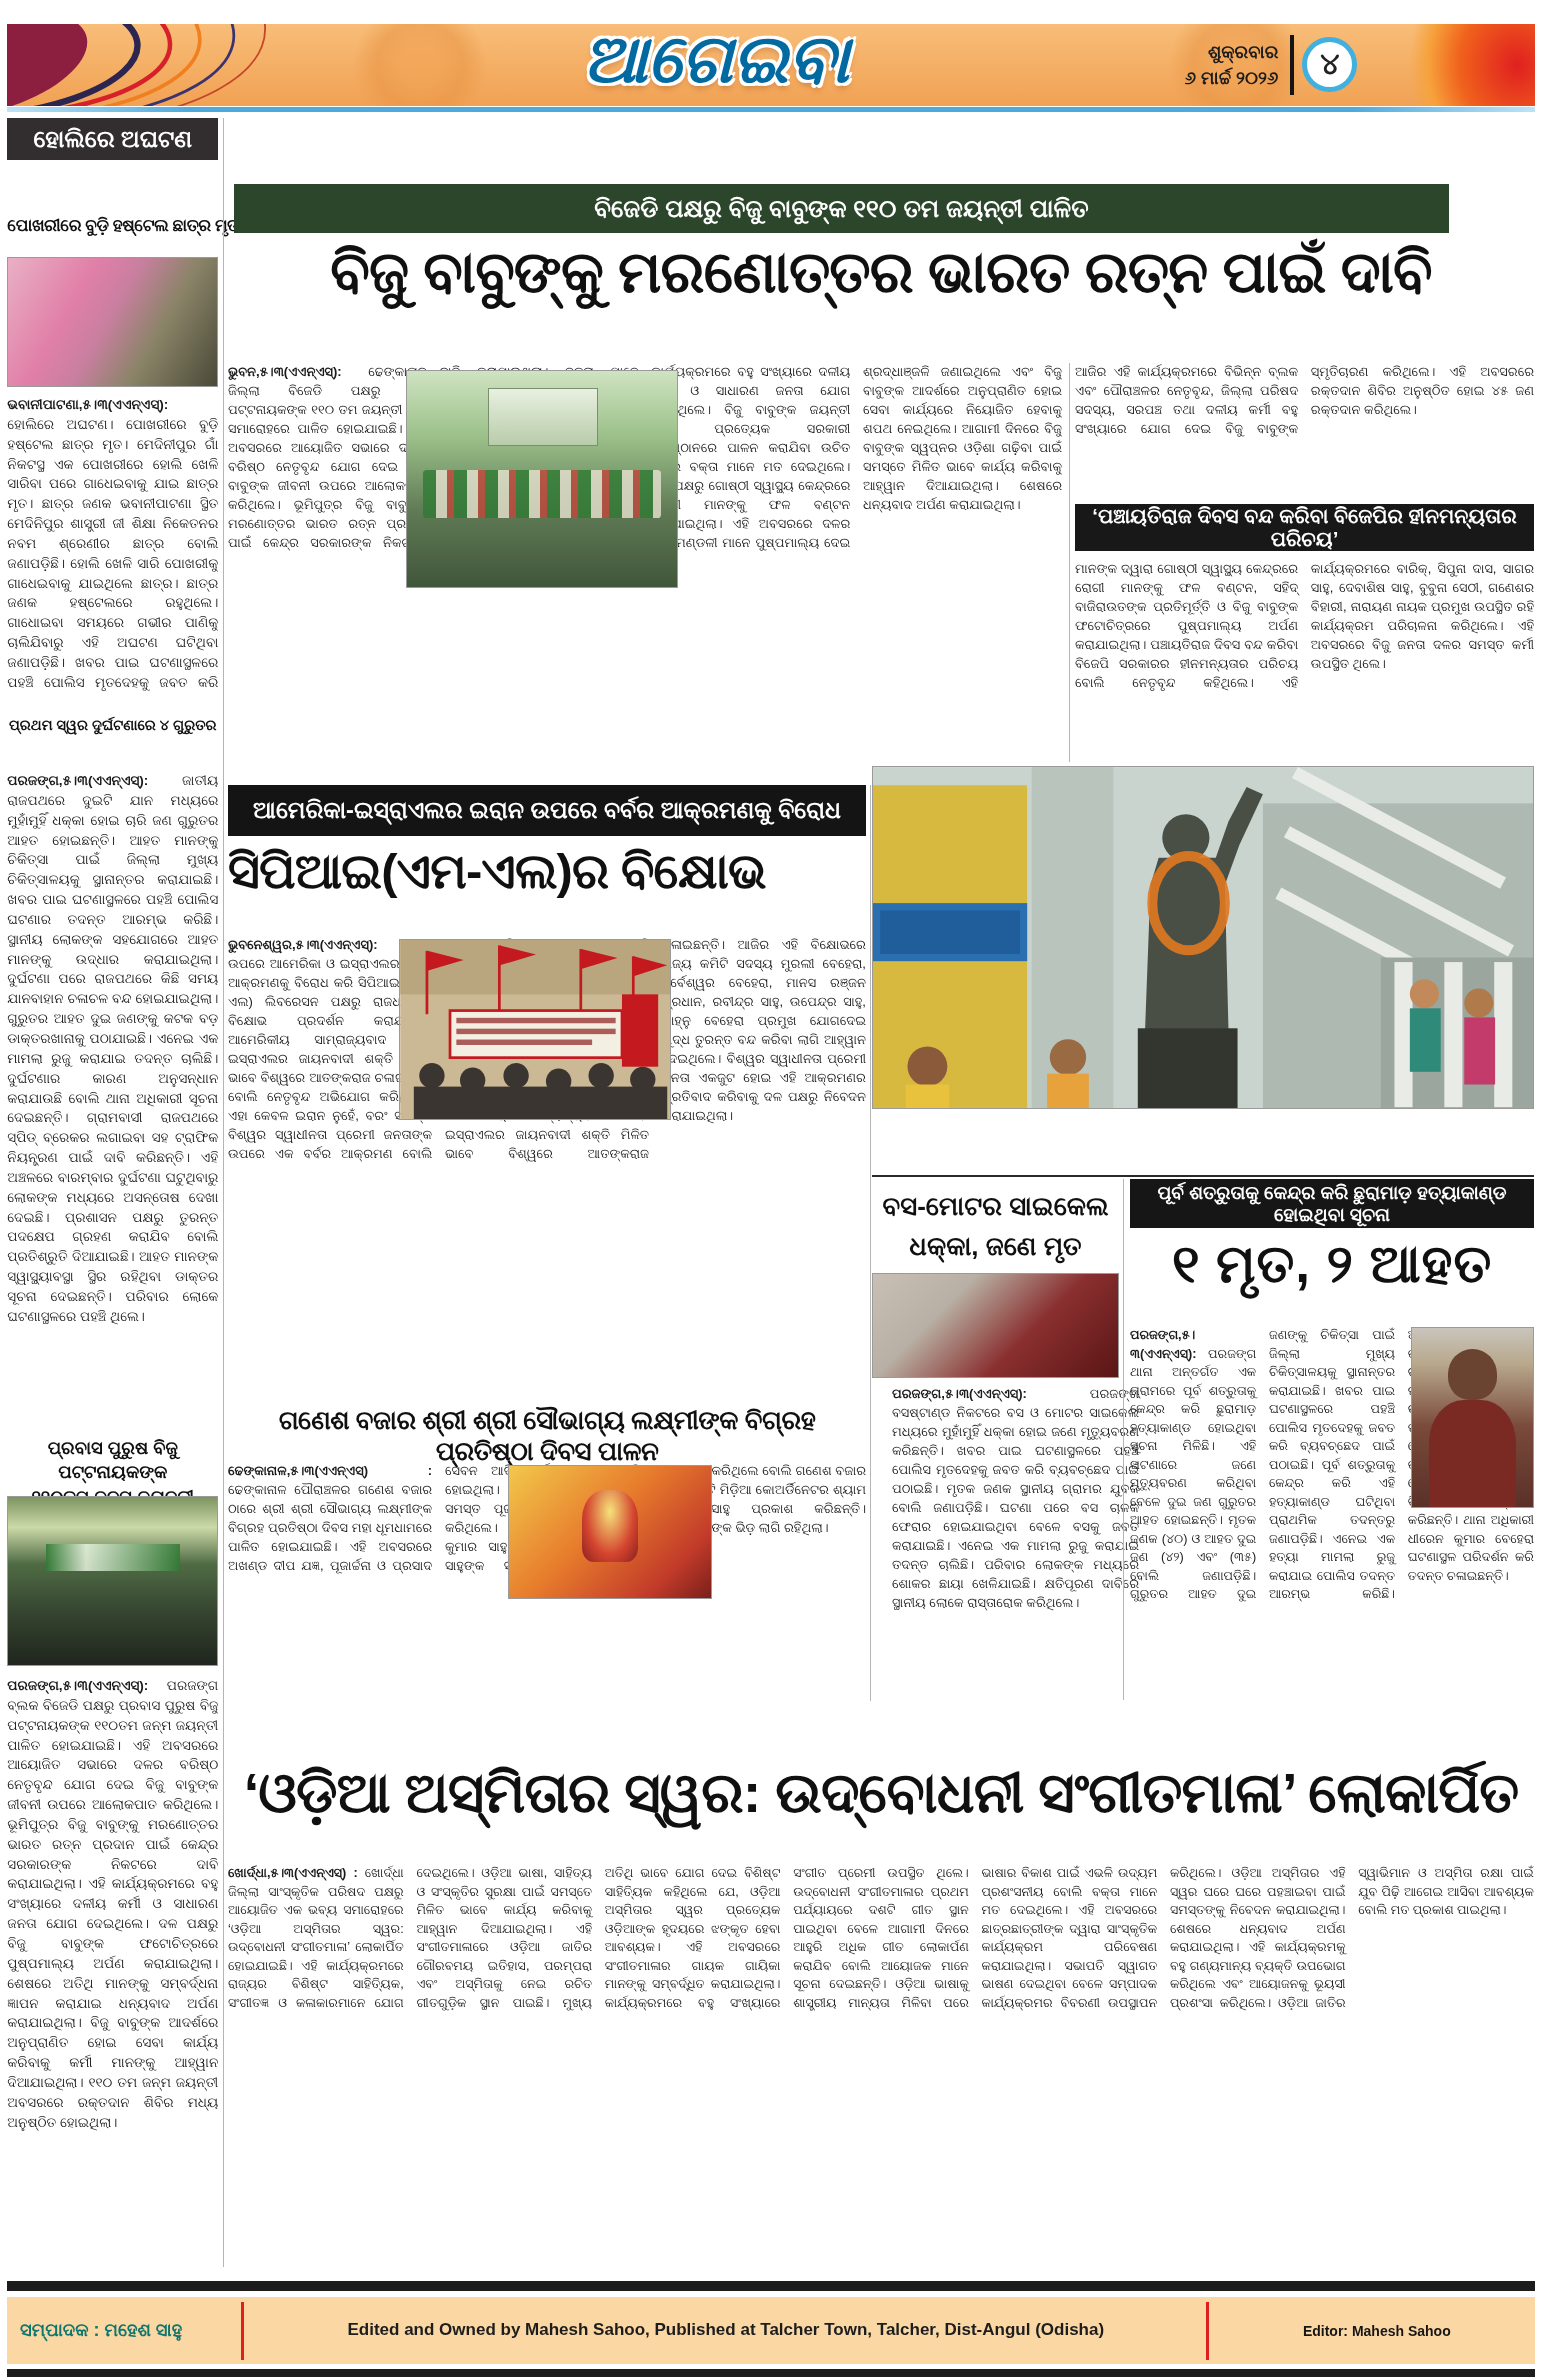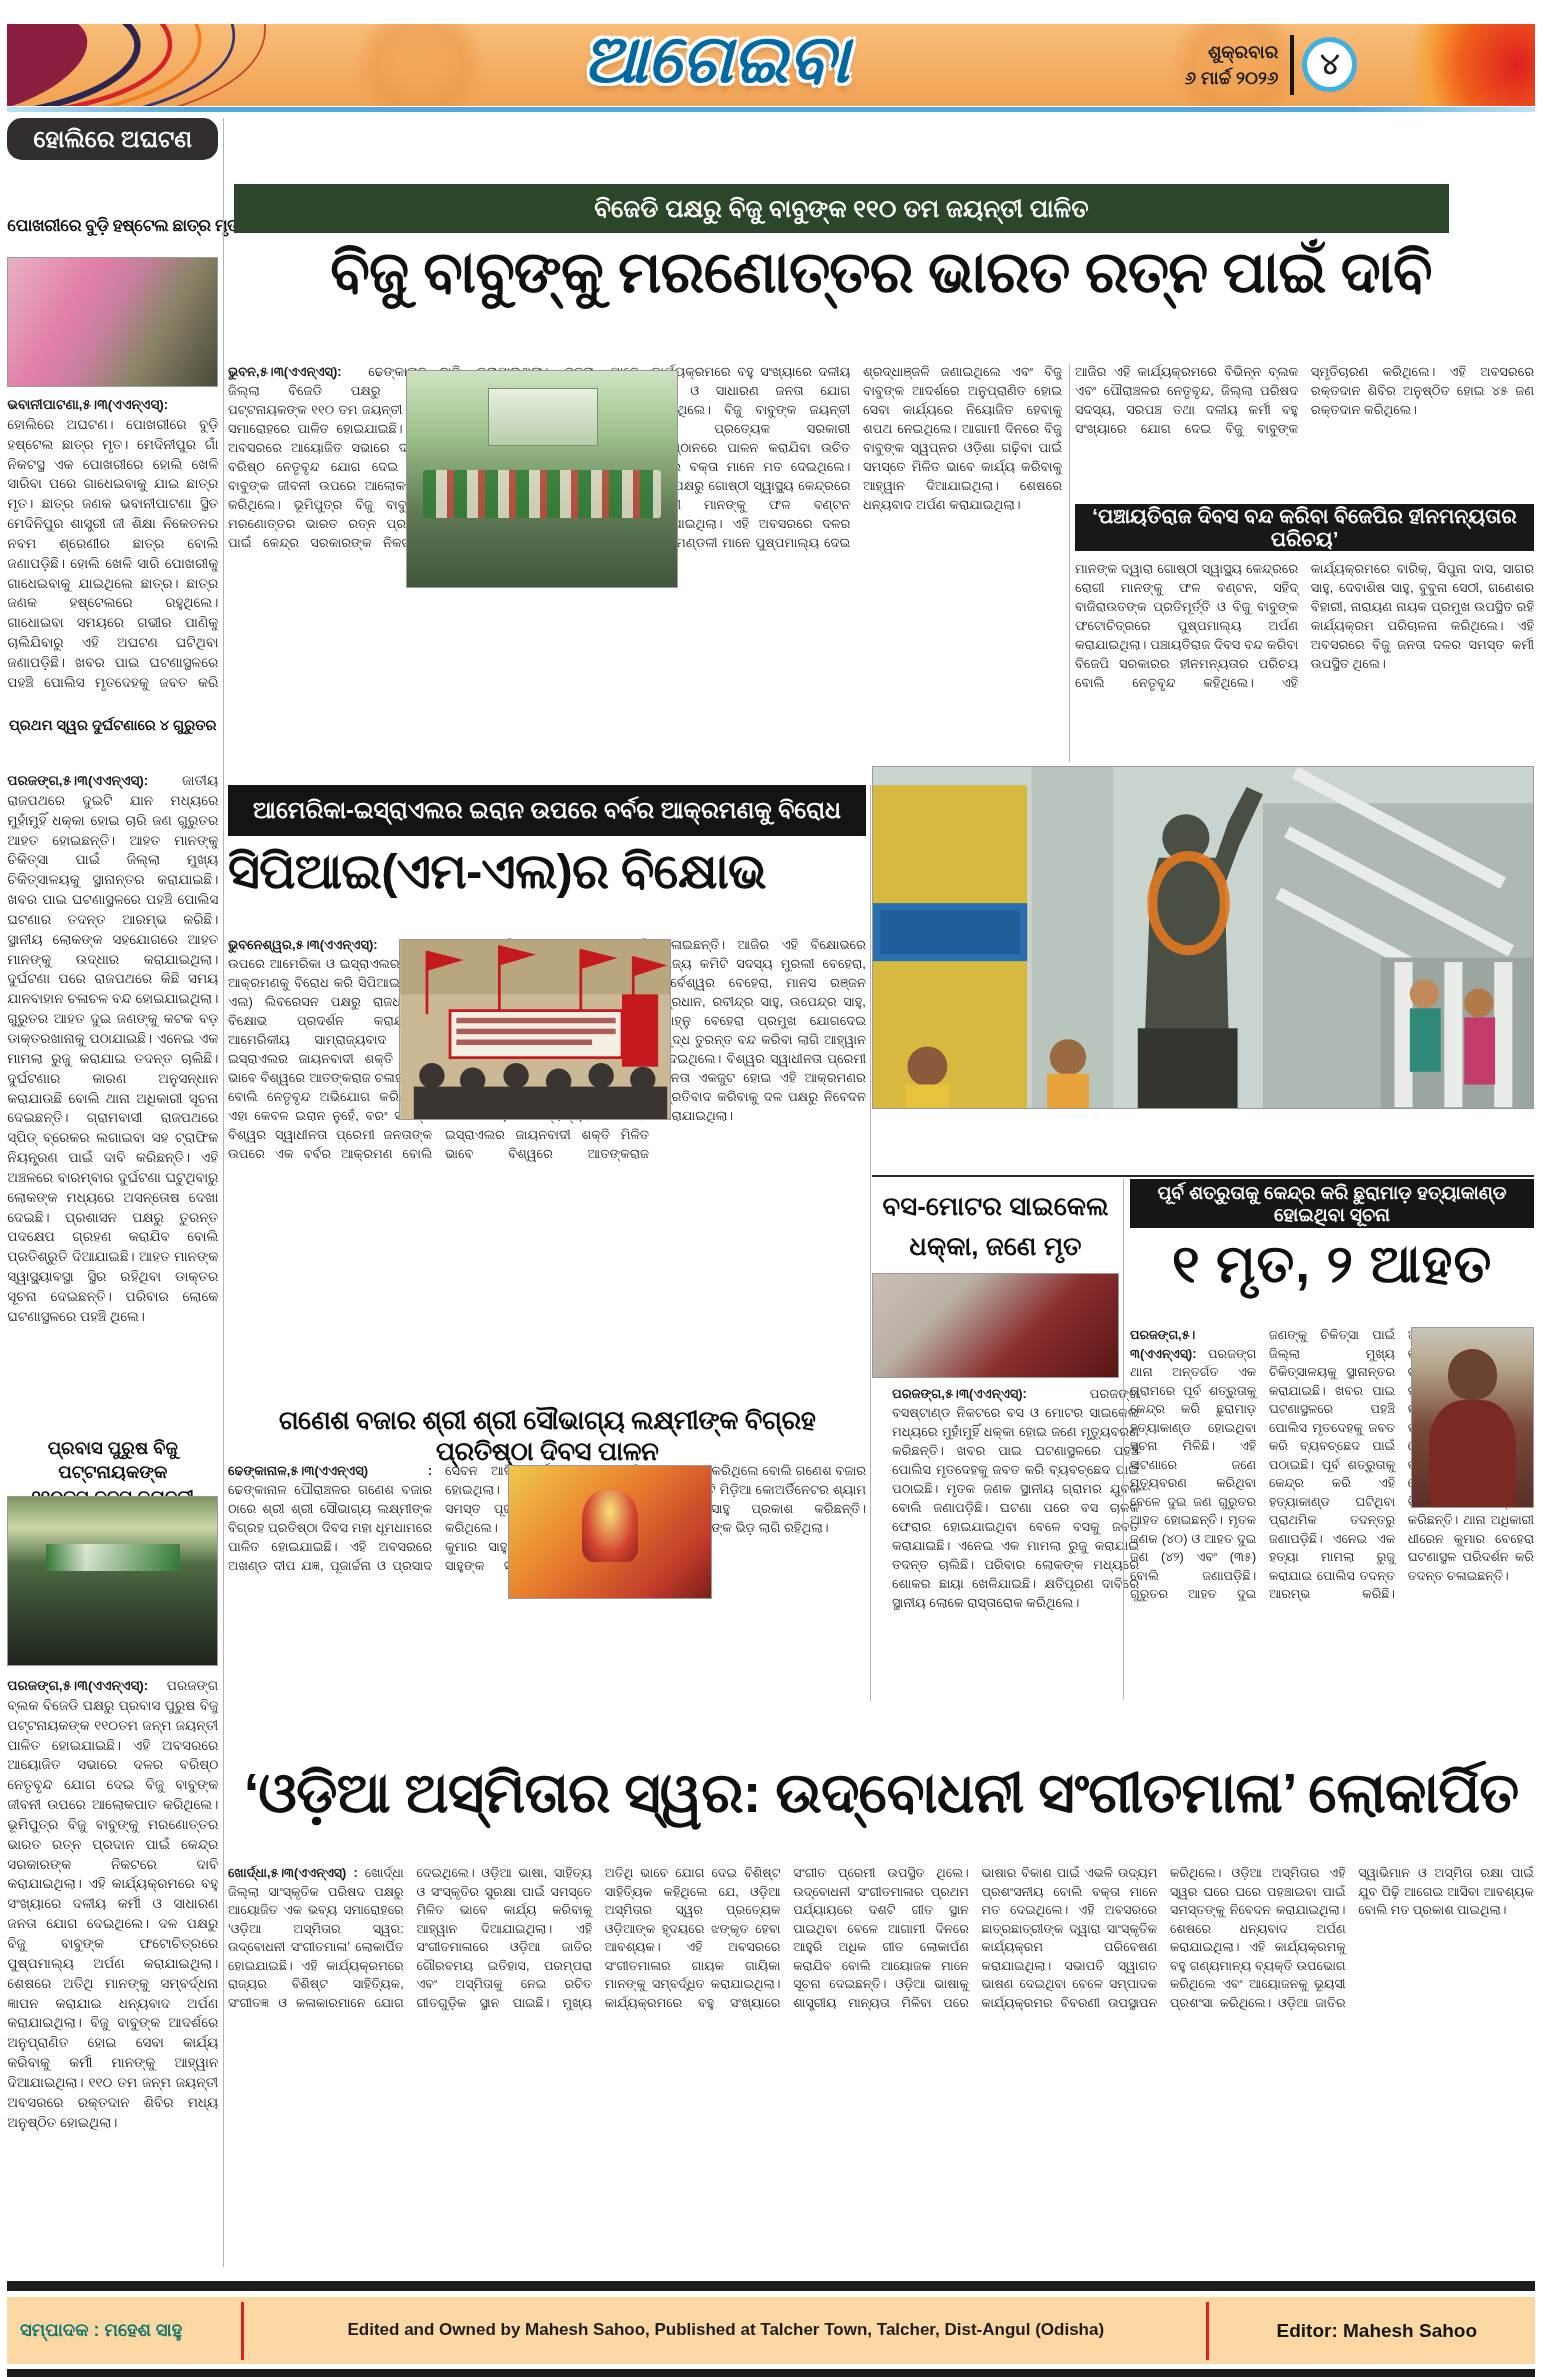--- a/index.html
+++ b/index.html
@@ -55,21 +55,21 @@
       <div>୬ ମାର୍ଚ୍ଚ ୨୦୨୬</div>
     </div>
     <div class="abs" id="mast-bar"></div>
     <div class="abs" id="page-circle">
       <span>୪</span>
     </div>
   </div>
   <div class="abs" id="mast-title">ଆଗେଇବା</div>
   <div class="abs" id="blue-rule"></div>
 
-  <div class="abs strip" style="left:7.3px;top:118px;width:211px;height:42px;background:#322e2f;font-size:23.6px;border-radius:15px;">
+  <div class="abs strip" style="left:7.3px;top:118px;width:211px;height:42px;background:#322e2f;font-size:23.6px;">
     <span>ହୋଲିରେ ଅଘଟଣ</span>
   </div>
   <div class="abs hl" style="left:7.3px;top:216px;width:211px;font-size:17px;white-space:nowrap;letter-spacing:-0.5px;">ପୋଖରୀରେ ବୁଡ଼ି ହଷ୍ଟେଲ ଛାତ୍ର ମୃତ</div>
   <div class="photo" style="left:7.3px;top:257px;width:211px;height:130px;background:
       linear-gradient(120deg,#e9b0c4 0%,#e17fa8 32%,#c97fa0 48%,#8b8468 68%,#4a4a38 100%);"></div>
   <div class="abs cols" style="left:7.3px;top:395px;width:211px;height:316px;column-count:1;font-size:13.6px;">
     <span class="dl">ଭବାନୀପାଟଣା,୫।୩(ଏଏନ୍‌ଏସ୍):</span>
     <span>ହୋଲିରେ ଅଘଟଣ। ପୋଖରୀରେ ବୁଡ଼ି ହଷ୍ଟେଲ ଛାତ୍ର ମୃତ। ମେଦିନୀପୁର ଗାଁ ନିକଟସ୍ଥ ଏକ ପୋଖରୀରେ ହୋଲି ଖେଳି ସାରିବା ପରେ ଗାଧେଇବାକୁ ଯାଇ ଛାତ୍ର ମୃତ। ଛାତ୍ର ଜଣକ ଭବାନୀପାଟଣା ସ୍ଥିତ ମେଦିନିପୁର ଶାସ୍ତ୍ରୀ ଜୀ ଶିକ୍ଷା ନିକେତନର ନବମ ଶ୍ରେଣୀର ଛାତ୍ର ବୋଲି ଜଣାପଡ଼ିଛି। ହୋଲି ଖେଳି ସାରି ପୋଖରୀକୁ ଗାଧେଇବାକୁ ଯାଇଥିଲେ ଛାତ୍ର। ଛାତ୍ର ଜଣକ ହଷ୍ଟେଲରେ ରହୁଥିଲେ। ଗାଧୋଇବା ସମୟରେ ଗଭୀର ପାଣିକୁ ଚାଲିଯିବାରୁ ଏହି ଅଘଟଣ ଘଟିଥିବା ଜଣାପଡ଼ିଛି। ଖବର ପାଇ ଘଟଣାସ୍ଥଳରେ ପହଞ୍ଚି ପୋଲିସ ମୃତଦେହକୁ ଜବତ କରି ବ୍ୟବଚ୍ଛେଦ ପାଇଁ ପଠାଇଛି। ଏନେଇ ଏକ ଅପମୃତ୍ୟୁ ମାମଲା ରୁଜୁ କରାଯାଇ ତଦନ୍ତ ଚାଲିଛି। ପରିବାର ଲୋକଙ୍କ ମଧ୍ୟରେ ଶୋକର ଛାୟା ଖେଳିଯାଇଛି।</span>
   </div>
   <div class="abs hl" style="left:7.3px;top:716px;width:211px;font-size:14.5px;text-align:center;line-height:1.3;">ପ୍ରଥମ ସ୍ୱର ଦୁର୍ଘଟଣାରେ ୪ ଗୁରୁତର</div>
@@ -241,18 +241,18 @@
   <div class="abs" id="foot-bar1"></div>
   <div class="abs" id="foot-box">
     <div class="abs" style="left:12.7px;top:0;width:214px;height:67px;display:flex;align-items:center;font-size:18px;font-weight:bold;color:#0f766e;">ସମ୍ପାଦକ : ମହେଶ ସାହୁ</div>
     <div class="redline" style="left:234px;"></div>
     <div class="abs" style="left:247px;top:0;width:943px;height:67px;display:flex;flex-direction:column;align-items:center;justify-content:center;
          font-size:17px;font-weight:bold;color:#1d1d1d;line-height:1.55;text-align:center;">
       <div>Edited and Owned by Mahesh Sahoo, Published at Talcher Town, Talcher, Dist-Angul (Odisha)</div>
     </div>
     <div class="redline" style="left:1199px;"></div>
     <div class="abs" style="left:1211px;top:0;width:317px;height:67px;display:flex;align-items:center;justify-content:center;
-         font-size:19px;font-weight:bold;color:#161616;">Editor: Mahesh Sahoo</div>
+         font-size:14px;font-weight:bold;color:#161616;">Editor: Mahesh Sahoo</div>
   </div>
   <div class="abs" id="foot-bar2"></div>
 
 </div>
 
 
 </body></html>

